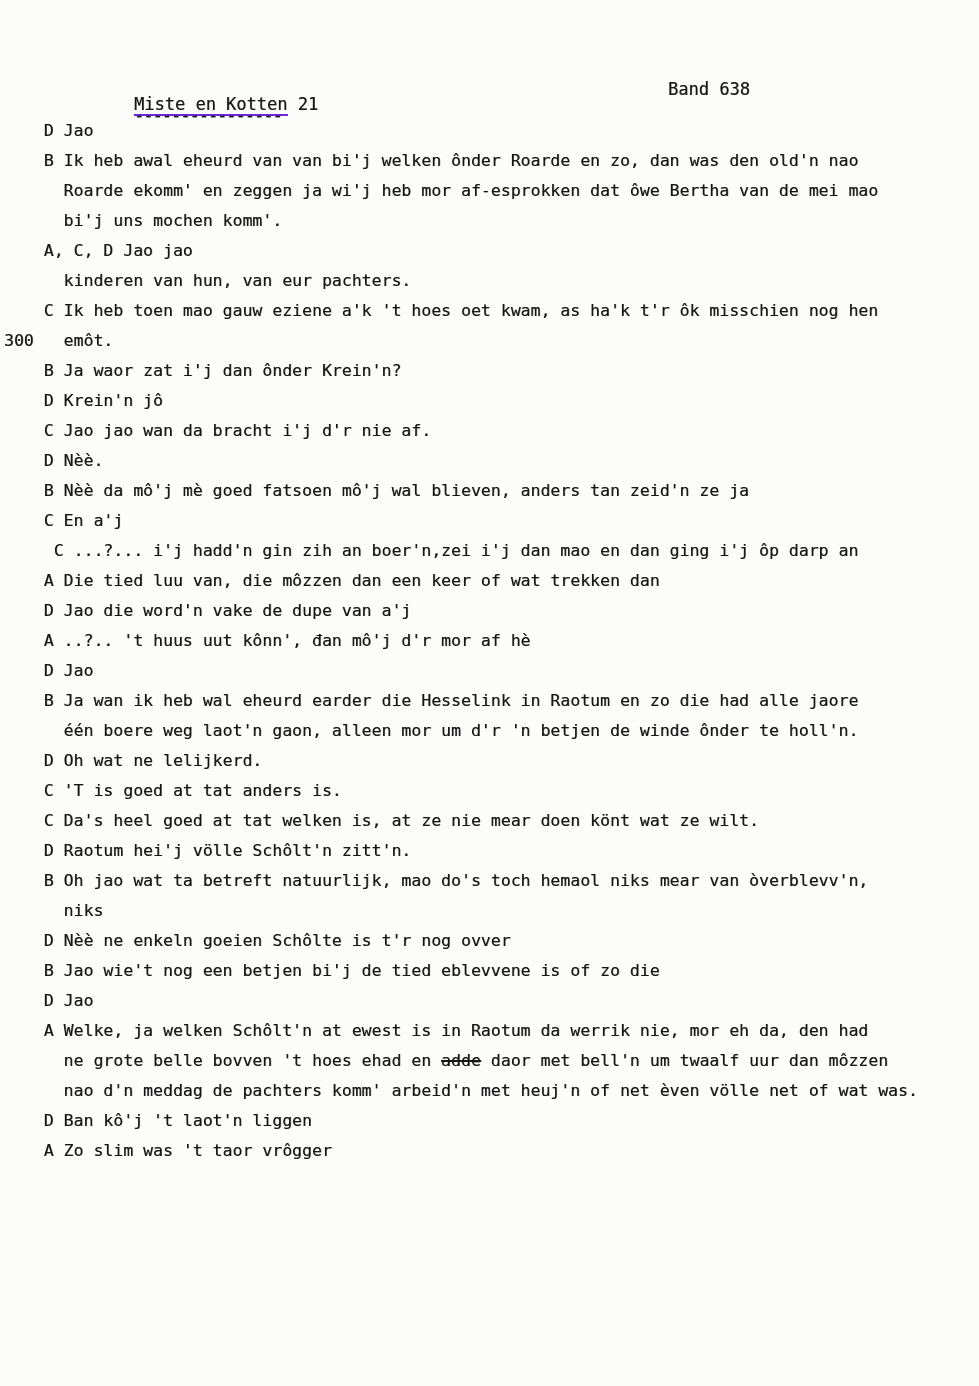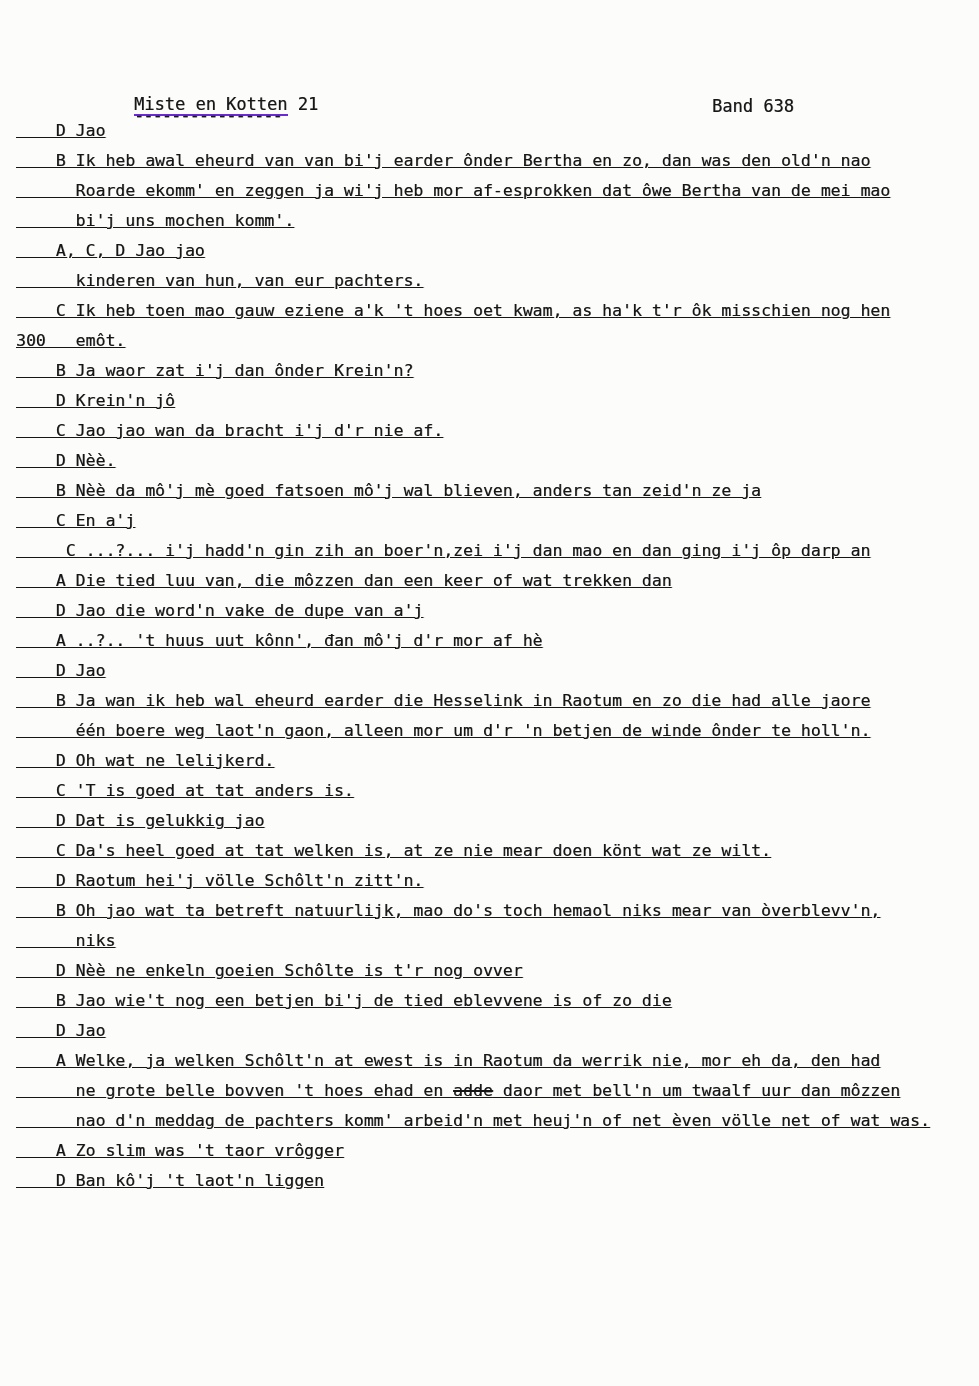--- a/index.html
+++ b/index.html
@@ -32,31 +32,29 @@
     left: 134px;
     top: 107px;
     font-size: 17px;
     line-height: 17px;
     letter-spacing: -1px;
     white-space: pre;
   }
   .band {
     position: absolute;
     left: 668px;
-    top: 96px;
+    top: 79px;
     font-size: 17px;
     white-space: pre;
-    margin-left: 44px;
   }
   .transcript {
     position: absolute;
-    left: 16px;
+    left: 4px;
     top: 116px;
     width: 960px;
-    text-decoration: underline;
   }
   .line {
     height: 30px;
     line-height: 30px;
     font-size: 16.5px;
     white-space: pre;
   }
   .strike {
     text-decoration: line-through;
     text-decoration-thickness: 1.5px;
@@ -66,21 +64,21 @@
 <body>
 
 <div class="page typewriter">
 
   <div class="header-title"><span class="title-main">Miste en Kotten</span><span> 21</span></div>
   <div class="title-dashes">----------------</div>
   <div class="band">Band 638</div>
 
   <div class="transcript">
     <div class="line">    D Jao</div>
-    <div class="line">    B Ik heb awal eheurd van van bi'j earder ônder Bertha en zo, dan was den old'n nao</div>
+    <div class="line">    B Ik heb awal eheurd van van bi'j welken ônder Roarde en zo, dan was den old'n nao</div>
     <div class="line">      Roarde ekomm' en zeggen ja wi'j heb mor af-esprokken dat ôwe Bertha van de mei mao</div>
     <div class="line">      bi'j uns mochen komm'.</div>
     <div class="line">    A, C, D Jao jao</div>
     <div class="line">      kinderen van hun, van eur pachters.</div>
     <div class="line">    C Ik heb toen mao gauw eziene a'k 't hoes oet kwam, as ha'k t'r ôk misschien nog hen</div>
     <div class="line">300   emôt.</div>
     <div class="line">    B Ja waor zat i'j dan ônder Krein'n?</div>
     <div class="line">    D Krein'n jô</div>
     <div class="line">    C Jao jao wan da bracht i'j d'r nie af.</div>
     <div class="line">    D Nèè.</div>
@@ -88,28 +86,27 @@
     <div class="line">    C En a'j</div>
     <div class="line">     C ...?... i'j hadd'n gin zih an boer'n,zei i'j dan mao en dan ging i'j ôp darp an</div>
     <div class="line">    A Die tied luu van, die môzzen dan een keer of wat trekken dan</div>
     <div class="line">    D Jao die word'n vake de dupe van a'j</div>
     <div class="line">    A ..?.. 't huus uut kônn', đan mô'j d'r mor af hè</div>
     <div class="line">    D Jao</div>
     <div class="line">    B Ja wan ik heb wal eheurd earder die Hesselink in Raotum en zo die had alle jaore</div>
     <div class="line">      één boere weg laot'n gaon, alleen mor um d'r 'n betjen de winde ônder te holl'n.</div>
     <div class="line">    D Oh wat ne lelijkerd.</div>
     <div class="line">    C 'T is goed at tat anders is.</div>
-    <div class="line">    D Dat is gelukkig jao</div>
     <div class="line">    C Da's heel goed at tat welken is, at ze nie mear doen könt wat ze wilt.</div>
     <div class="line">    D Raotum hei'j völle Schôlt'n zitt'n.</div>
     <div class="line">    B Oh jao wat ta betreft natuurlijk, mao do's toch hemaol niks mear van òverblevv'n,</div>
     <div class="line">      niks</div>
     <div class="line">    D Nèè ne enkeln goeien Schôlte is t'r nog ovver</div>
     <div class="line">    B Jao wie't nog een betjen bi'j de tied eblevvene is of zo die</div>
     <div class="line">    D Jao</div>
     <div class="line">    A Welke, ja welken Schôlt'n at ewest is in Raotum da werrik nie, mor eh da, den had</div>
     <div class="line"><span>      ne grote belle bovven 't hoes ehad en </span><span class="strike">adde</span><span> daor met bell'n um twaalf uur dan môzzen</span></div>
     <div class="line">      nao d'n meddag de pachters komm' arbeid'n met heuj'n of net èven völle net of wat was.</div>
+    <div class="line">    D Ban kô'j 't laot'n liggen</div>
     <div class="line">    A Zo slim was 't taor vrôgger</div>
-    <div class="line">    D Ban kô'j 't laot'n liggen</div>
   </div>
 
 </div>
 
 </body></html>

